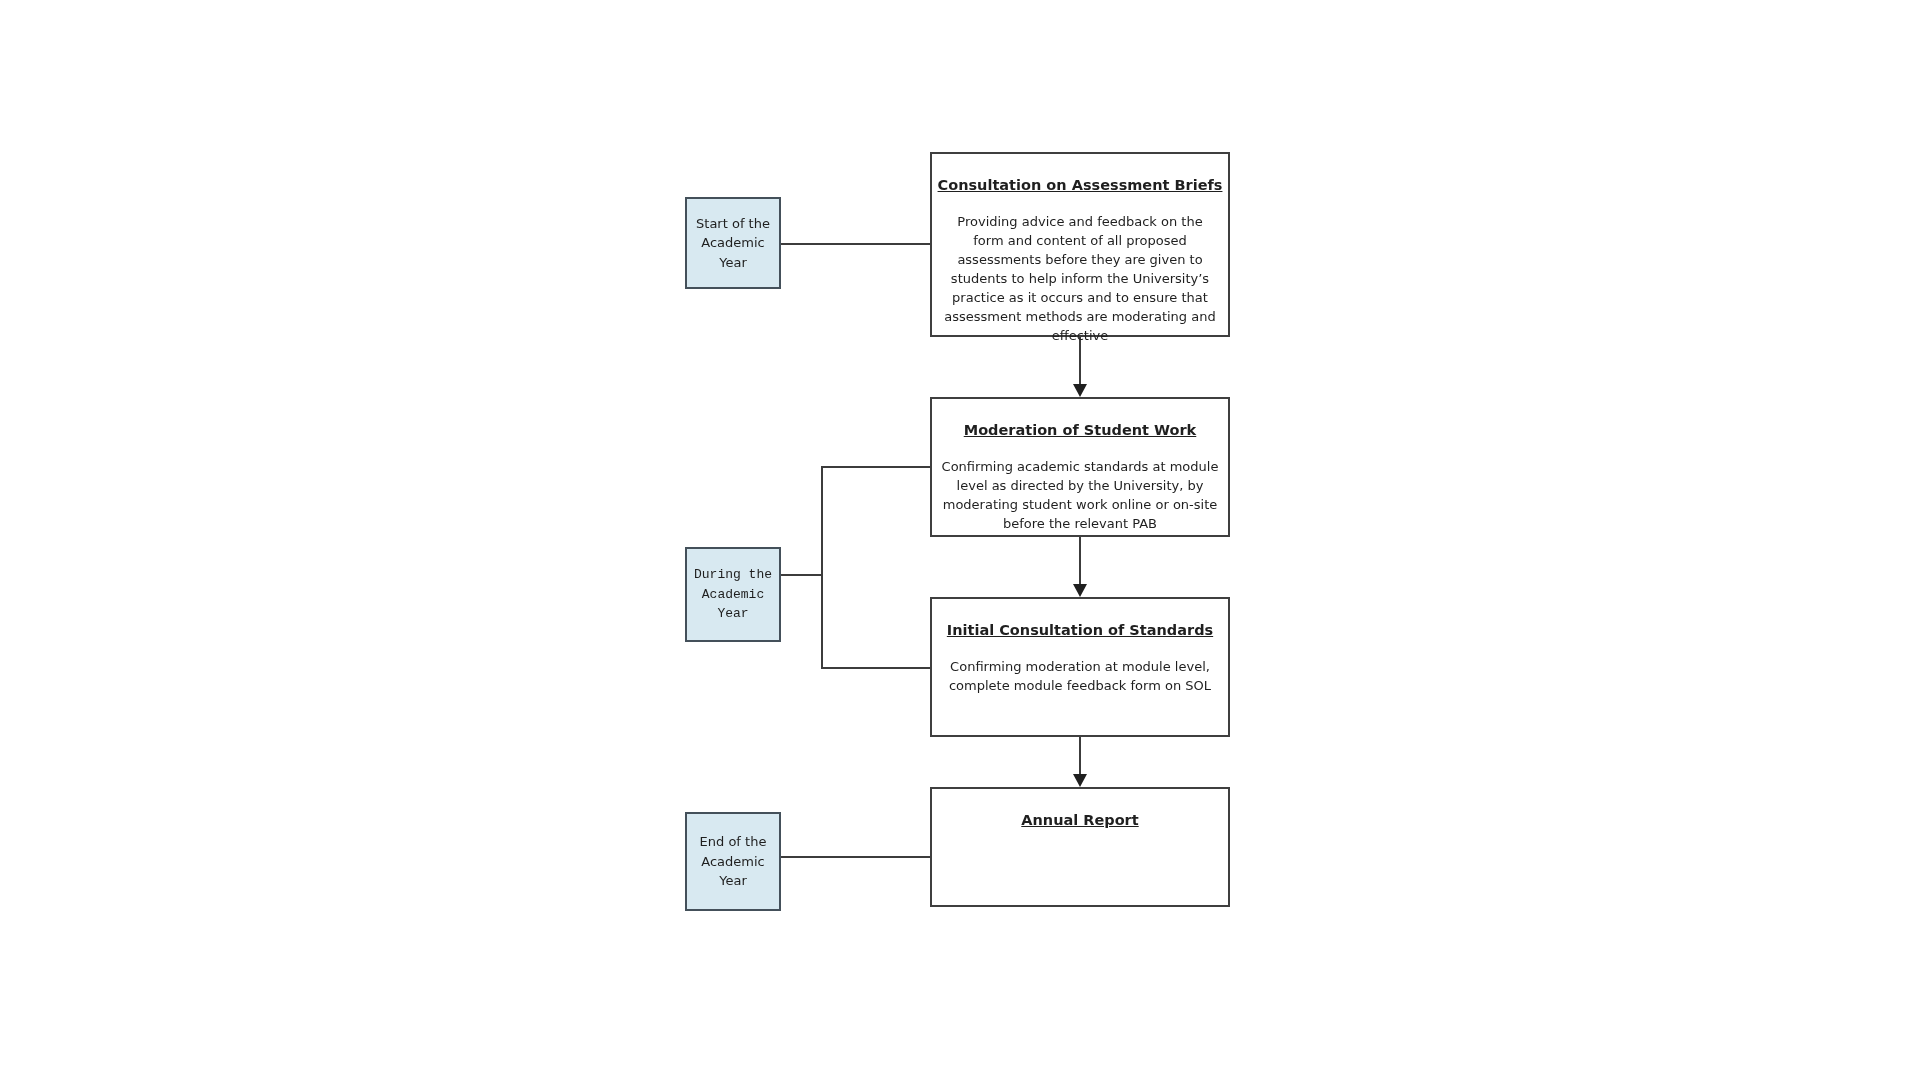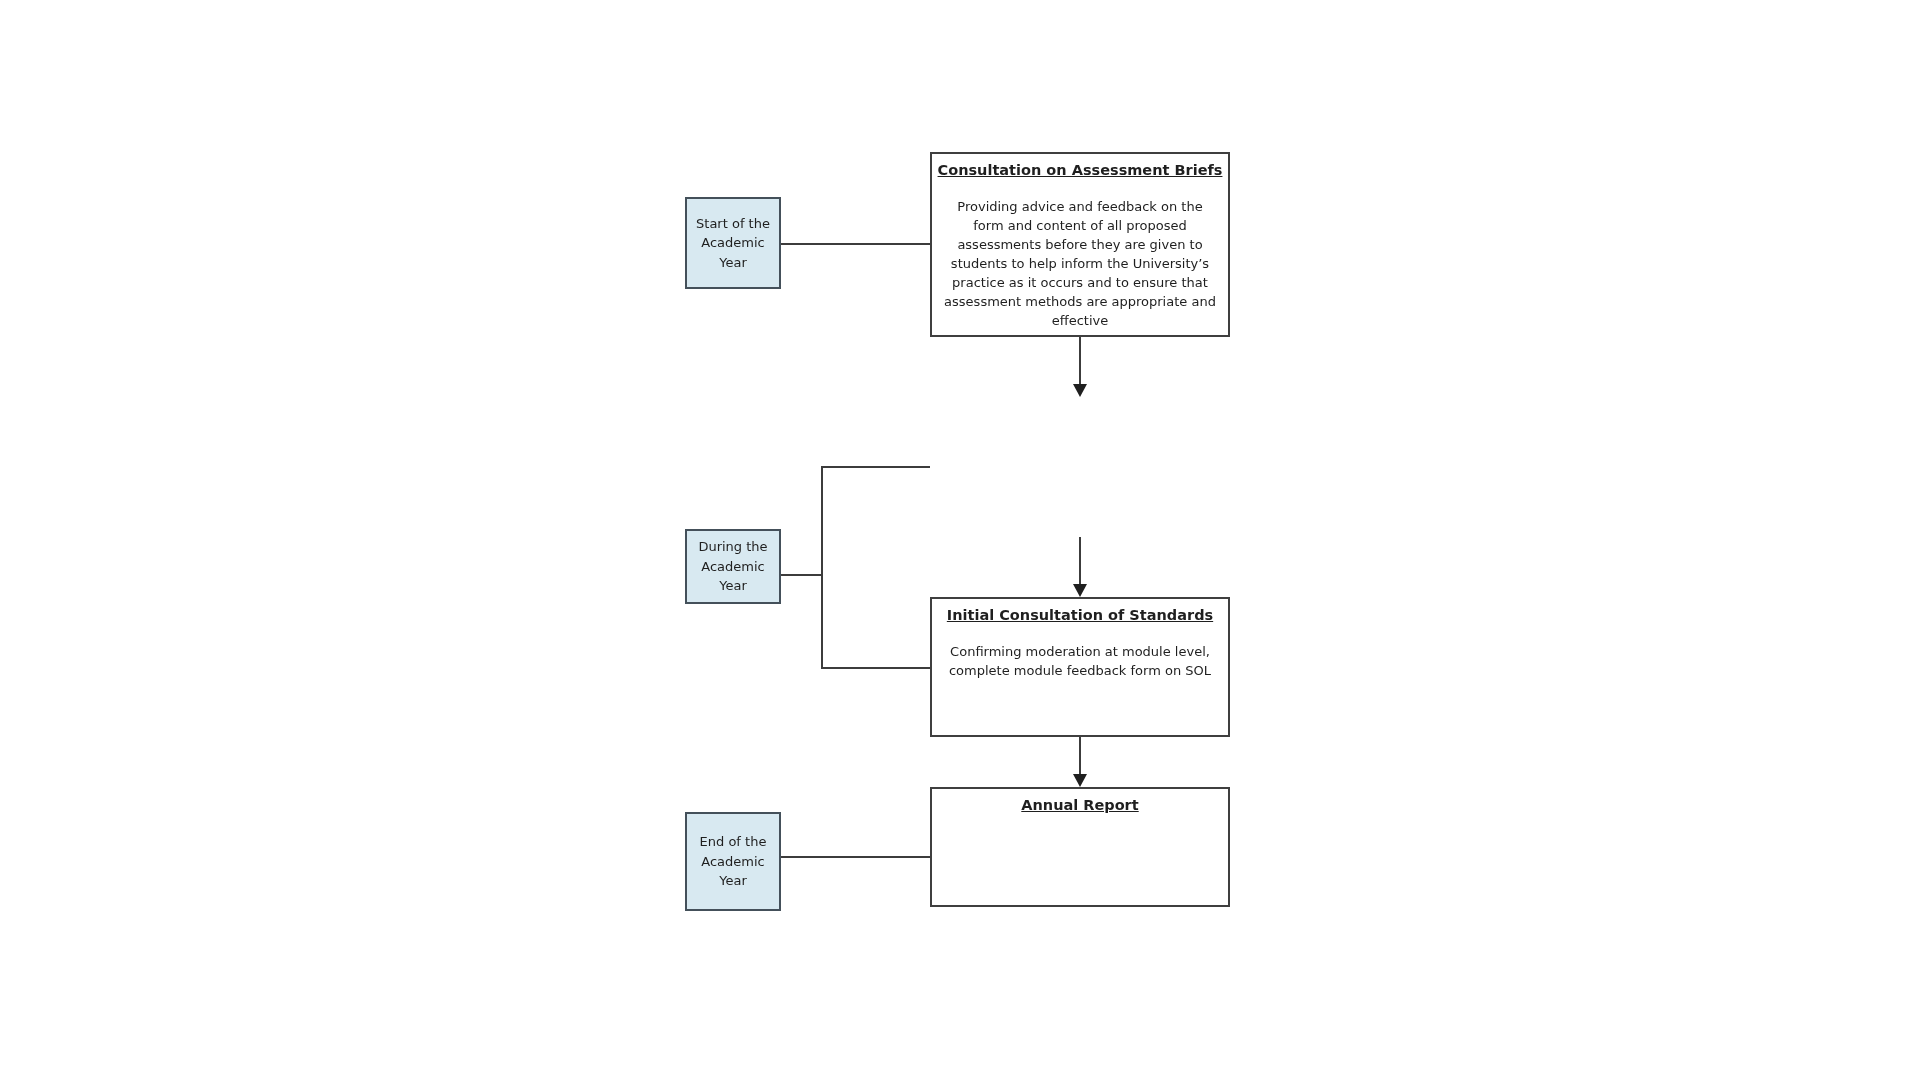--- a/index.html
+++ b/index.html
@@ -33,32 +33,32 @@
     border: 2px solid #44505a;
     display: flex;
     align-items: center;
     justify-content: center;
     text-align: center;
     font-size: 13px;
     line-height: 19.5px;
     white-space: pre-line;
   }
   .stage-start  { top: 197px; height: 92px; }
-  .stage-during { top: 529px; height: 75px; }
+  .stage-during { top: 547px; height: 95px; font-family: Liberation Mono, monospace; }
   .stage-end    { top: 812px; height: 99px; }
 
   .step-box {
     position: absolute;
     left: 930px;
     width: 300px;
     box-sizing: border-box;
     background: #ffffff;
     border: 2px solid #3f3f3f;
     text-align: center;
-    padding: 6px 3px;
+    padding: 21px 3px;
   }
   .step-1 { top: 152px; height: 185px; }
   .step-2 { top: 397px; height: 140px; }
   .step-3 { top: 597px; height: 140px; }
   .step-4 { top: 787px; height: 120px; }
 
   .step-title {
     display: inline-block;
     font-weight: bold;
     font-size: 14.5px;
@@ -113,24 +113,31 @@
 Academic
 Year</div>
 
   <div class="step-box step-1">
     <span class="step-title">Consultation on Assessment Briefs</span>
     <div class="step-body">Providing advice and feedback on the
 form and content of all proposed
 assessments before they are given to
 students to help inform the University’s
 practice as it occurs and to ensure that
-assessment methods are appropriate and
+assessment methods are moderating and
 effective</div>
   </div>
 
+  <div class="step-box step-2">
+    <span class="step-title">Moderation of Student Work</span>
+    <div class="step-body">Confirming academic standards at module
+level as directed by the University, by
+moderating student work online or on-site
+before the relevant PAB</div>
+  </div>
 
   <div class="step-box step-3">
     <span class="step-title">Initial Consultation of Standards</span>
     <div class="step-body">Confirming moderation at module level,
 complete module feedback form on SOL</div>
   </div>
 
   <div class="step-box step-4">
     <span class="step-title">Annual Report</span>
   </div>

